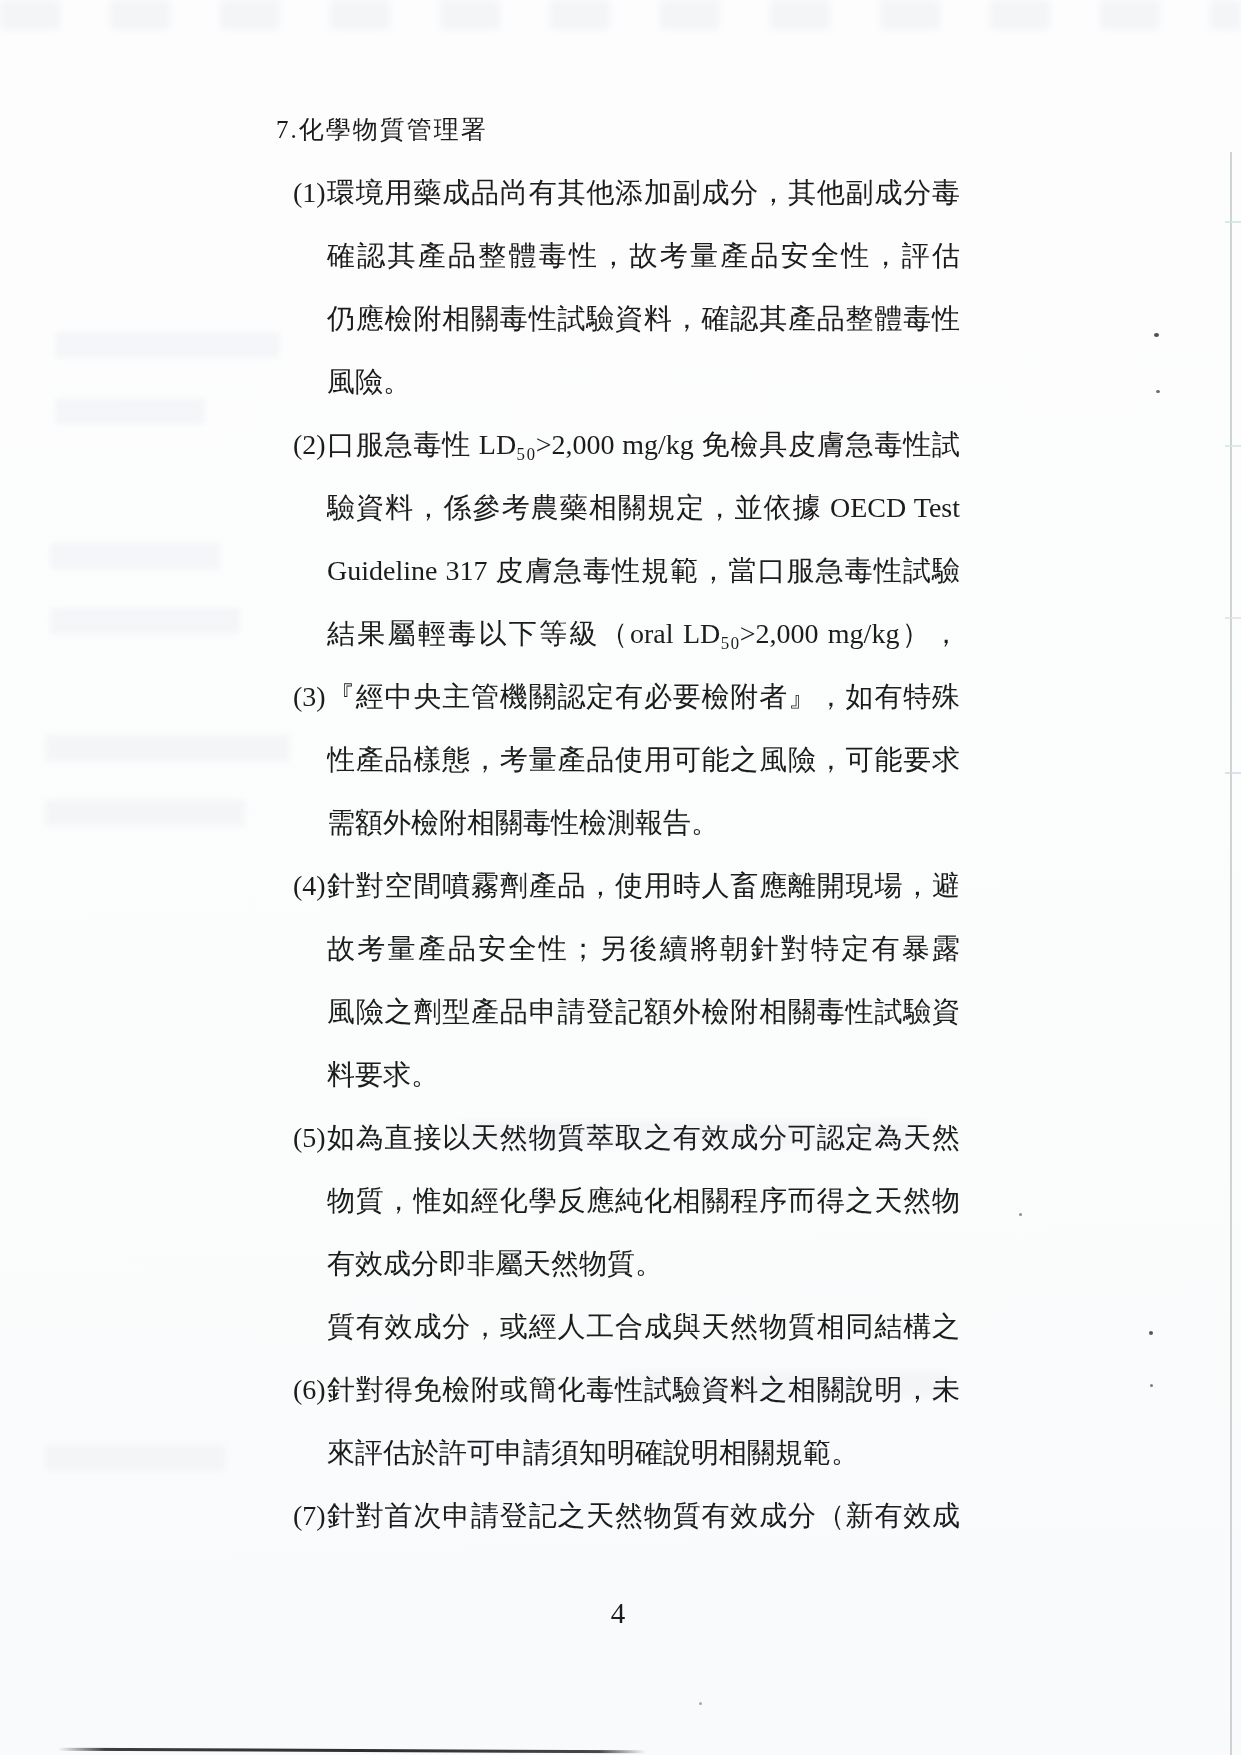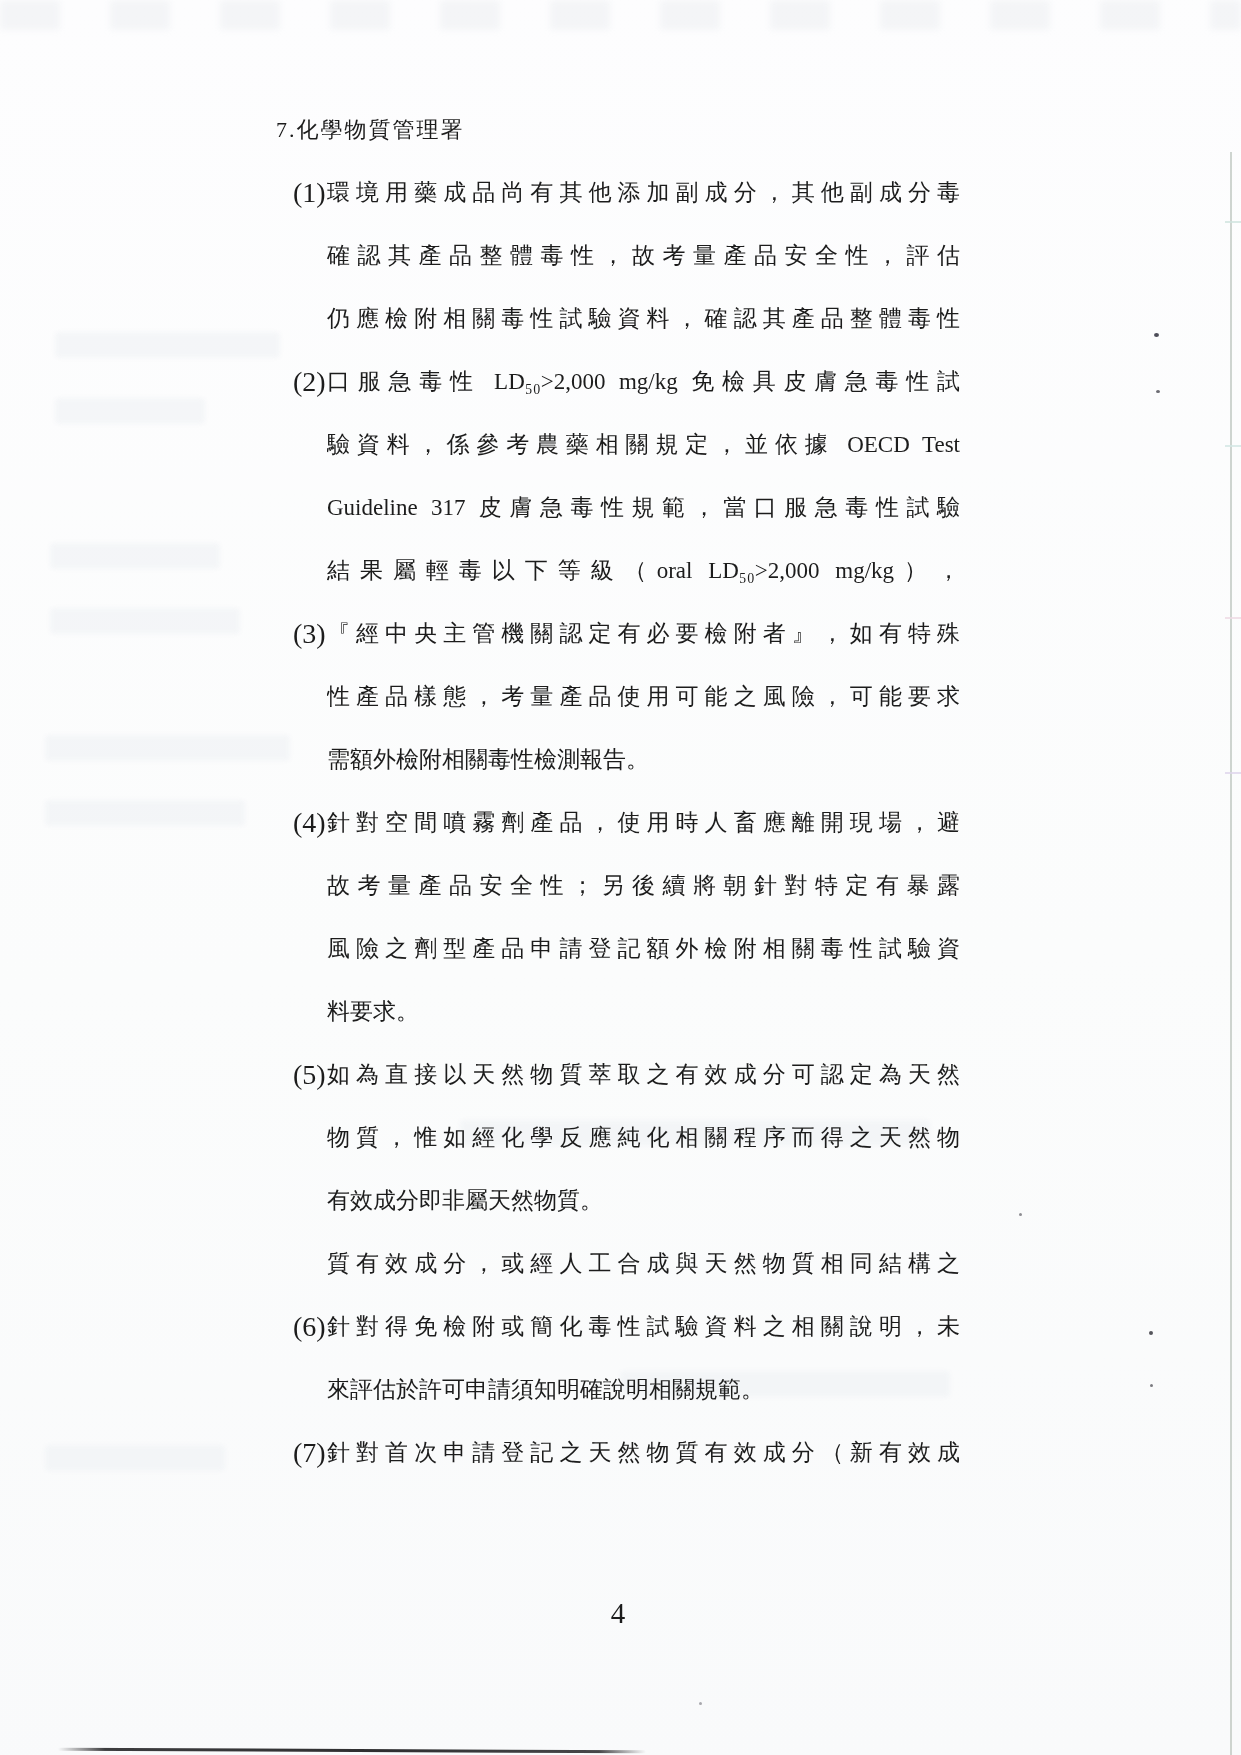--- a/index.html
+++ b/index.html
@@ -12,38 +12,38 @@
     font-family:"Liberation Serif","DejaVu Serif",serif;
     color:#1c1c1c;
   }
   
   .doc{
     position:absolute;
     left:276px;top:98px;
     width:684px;
   }
   .heading{
-    font-size:22px;
+    font-size:25px;
     letter-spacing:2px;
     line-height:63px;
     height:63px;
     white-space:nowrap;
   }
   .item{
     position:relative;
     padding-left:51px;
   }
   .item .marker{
     position:absolute;
     left:17px;top:0;
     font-size:28px;
     line-height:63px;
   }
   .line{
-    font-size:23px;
+    font-size:28px;
     line-height:63px;
     height:63px;
     white-space:nowrap;
   }
   .line.just{
     white-space:normal;
     text-align:justify;
     text-align-last:justify;
     text-justify:inter-character;
     overflow:hidden;
@@ -128,20 +128,21 @@
   <div class="ghost g9"></div>
 
   <div class="doc">
     <div class="heading">7.化學物質管理署</div>
     <div id="list">
         <div class="item">
           <span class="marker">(1)</span>
           <div class="line just">環境用藥成品尚有其他添加副成分，其他副成分毒</div>
           <div class="line just">確認其產品整體毒性，故考量產品安全性，評估</div>
           <div class="line just">仍應檢附相關毒性試驗資料，確認其產品整體毒性</div>
+          <div class="line">風險。</div>
         </div>
         <div class="item">
           <span class="marker">(2)</span>
           <div class="line just">口服急毒性 LD₅₀&gt;2,000 mg/kg 免檢具皮膚急毒性試</div>
           <div class="line just">驗資料，係參考農藥相關規定，並依據 OECD Test</div>
           <div class="line just">Guideline 317 皮膚急毒性規範，當口服急毒性試驗</div>
           <div class="line just">結果屬輕毒以下等級（oral LD₅₀&gt;2,000 mg/kg），</div>
         </div>
         <div class="item">
           <span class="marker">(3)</span>

